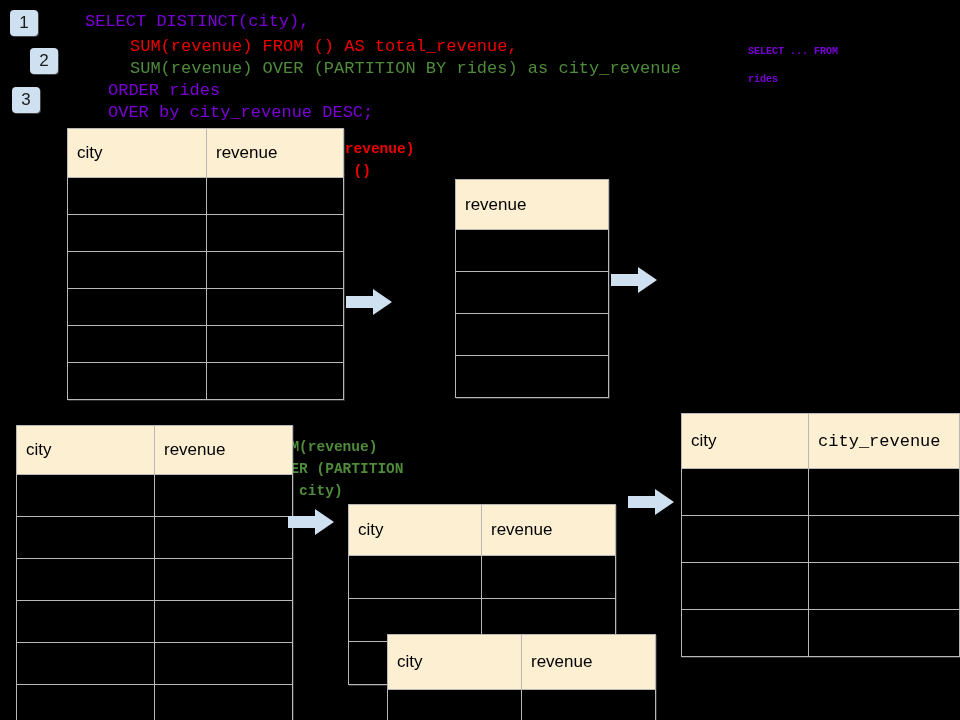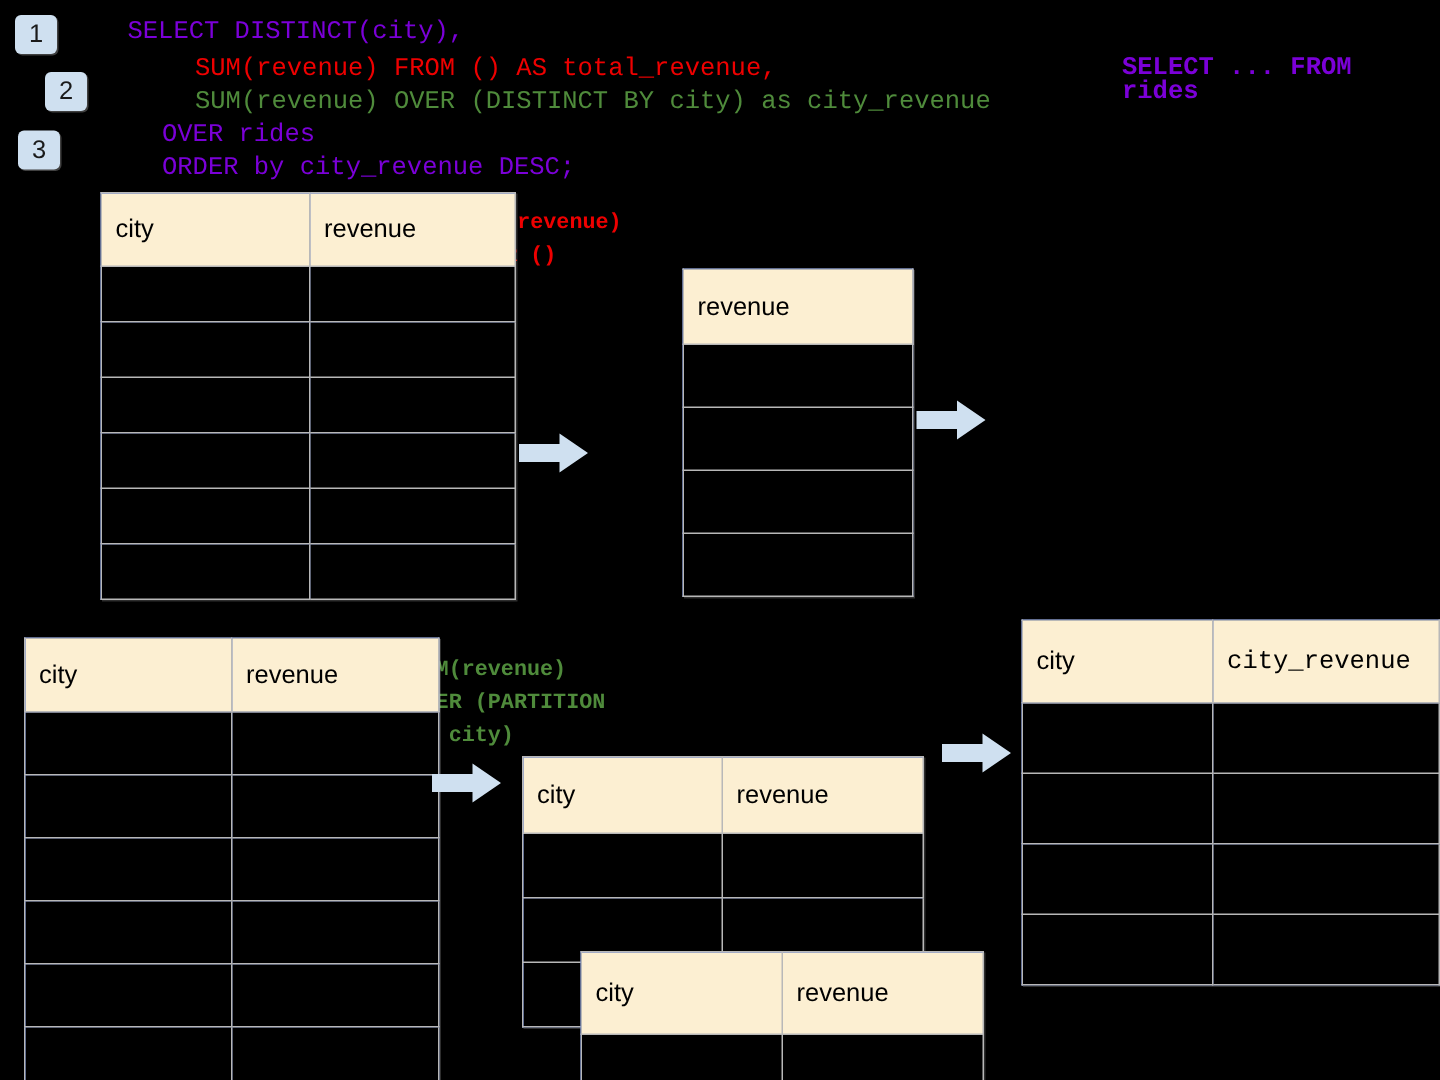--- a/index.html
+++ b/index.html
@@ -14,28 +14,28 @@
          box-shadow:1px 1px 0 rgba(255,255,255,.25);}
 
   
   .sql{position:absolute;font-family:"Liberation Mono","DejaVu Sans Mono",monospace;
        font-weight:normal;font-size:17px;line-height:21.5px;white-space:pre;}
   .c-purple{color:#7b00d8;}
   .c-red{color:#ee0000;}
   .c-green{color:#4f8b3b;}
 
   .sideNote{position:absolute;font-family:"Liberation Mono","DejaVu Sans Mono",monospace;
-            font-weight:bold;font-size:17px;line-height:16px;color:#7b00d8;white-space:pre;}
+            font-weight:bold;font-size:10px;line-height:28px;color:#7b00d8;white-space:pre;}
 
   .annot{position:absolute;font-family:"Liberation Mono","DejaVu Sans Mono",monospace;
          font-weight:bold;font-size:14.5px;line-height:22px;white-space:pre;}
 
   
   .tbl{position:absolute;border-collapse:collapse;table-layout:fixed;
-       background:#1d4ed8;box-shadow:1px 1px 0 rgba(255,255,255,.18);}
+       background:#737373;box-shadow:1px 1px 0 rgba(255,255,255,.18);}
   .tbl td{border:1px solid #b8b8b8;padding:0;background:#000;}
   .tbl td.hd{background:#fcefd2;color:#000;font-size:17px;
              font-family:"Liberation Sans",sans-serif;
              padding:5px 9px;vertical-align:middle;white-space:nowrap;}
 
   
   .arrow{position:absolute;}
 </style>
 </head>
 <body>
@@ -48,23 +48,23 @@
   <div class="badge" style="left:30px;top:48px;width:28px;height:26px;">
     <span>2</span>
   </div>
   <div class="badge" style="left:12px;top:87px;width:28px;height:26px;">
     <span>3</span>
   </div>
 
   <div>
     <div class="sql c-purple" style="left:85px;top:11px;">SELECT DISTINCT(city),</div>
     <div class="sql c-red" style="left:130px;top:36px;">SUM(revenue) FROM () AS total_revenue,</div>
-    <div class="sql c-green" style="left:130px;top:58px;">SUM(revenue) OVER (DISTINCT BY city) as city_revenue</div>
-    <div class="sql c-purple" style="left:108px;top:80px;">OVER rides</div>
-    <div class="sql c-purple" style="left:108px;top:102px;">ORDER by city_revenue DESC;</div>
+    <div class="sql c-green" style="left:130px;top:58px;">SUM(revenue) OVER (PARTITION BY rides) as city_revenue</div>
+    <div class="sql c-purple" style="left:108px;top:80px;">ORDER rides</div>
+    <div class="sql c-purple" style="left:108px;top:102px;">OVER by city_revenue DESC;</div>
   </div>
 
   <div class="sideNote" style="left:748px;top:38px;">SELECT ... FROM
 rides</div>
 
   <div class="annot c-red" style="left:310px;top:138px;">SUM(revenue)
 OVER ()</div>
   <div class="annot c-green" style="left:273px;top:436px;">SUM(revenue)
 OVER (PARTITION
 BY city)</div>

